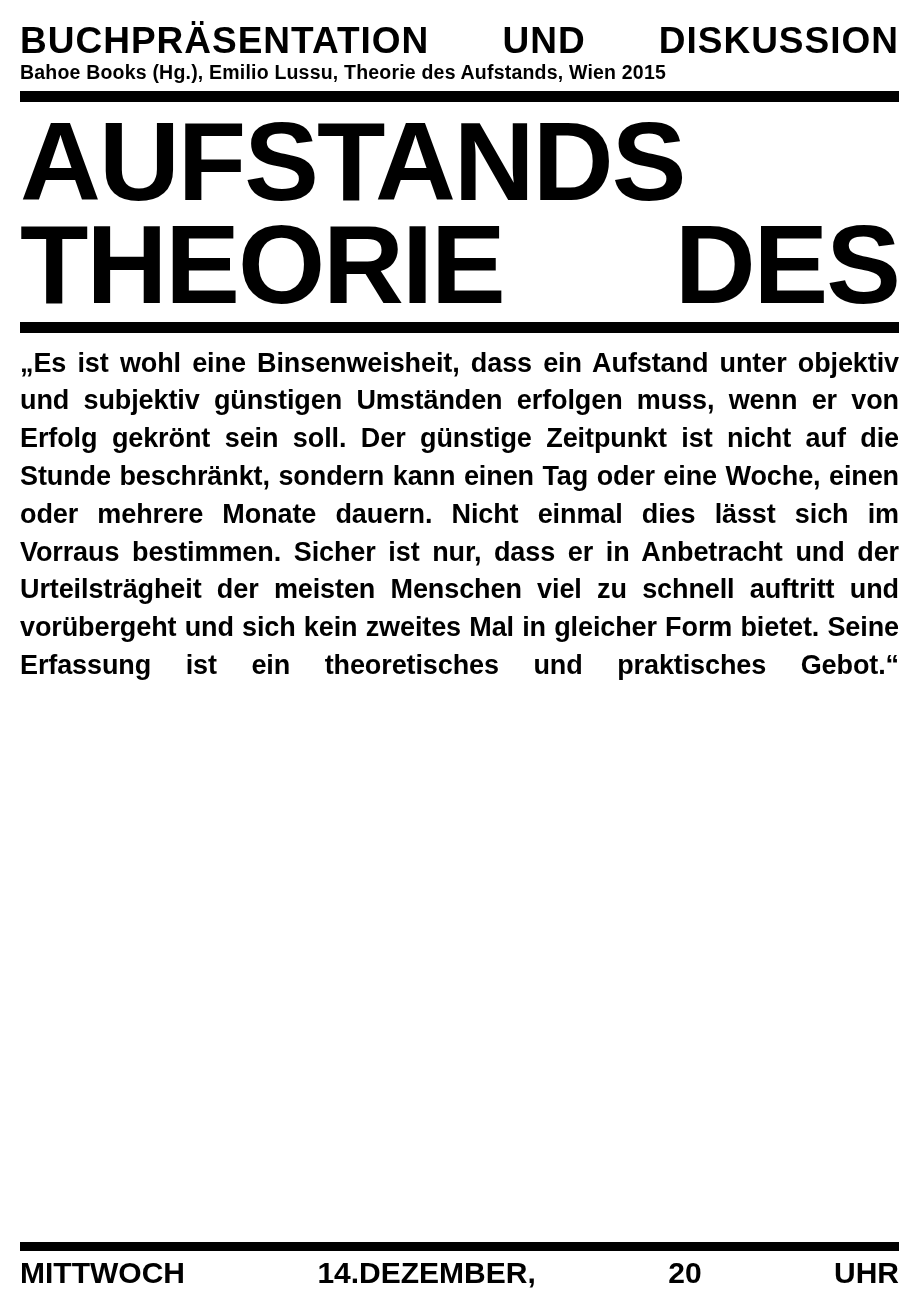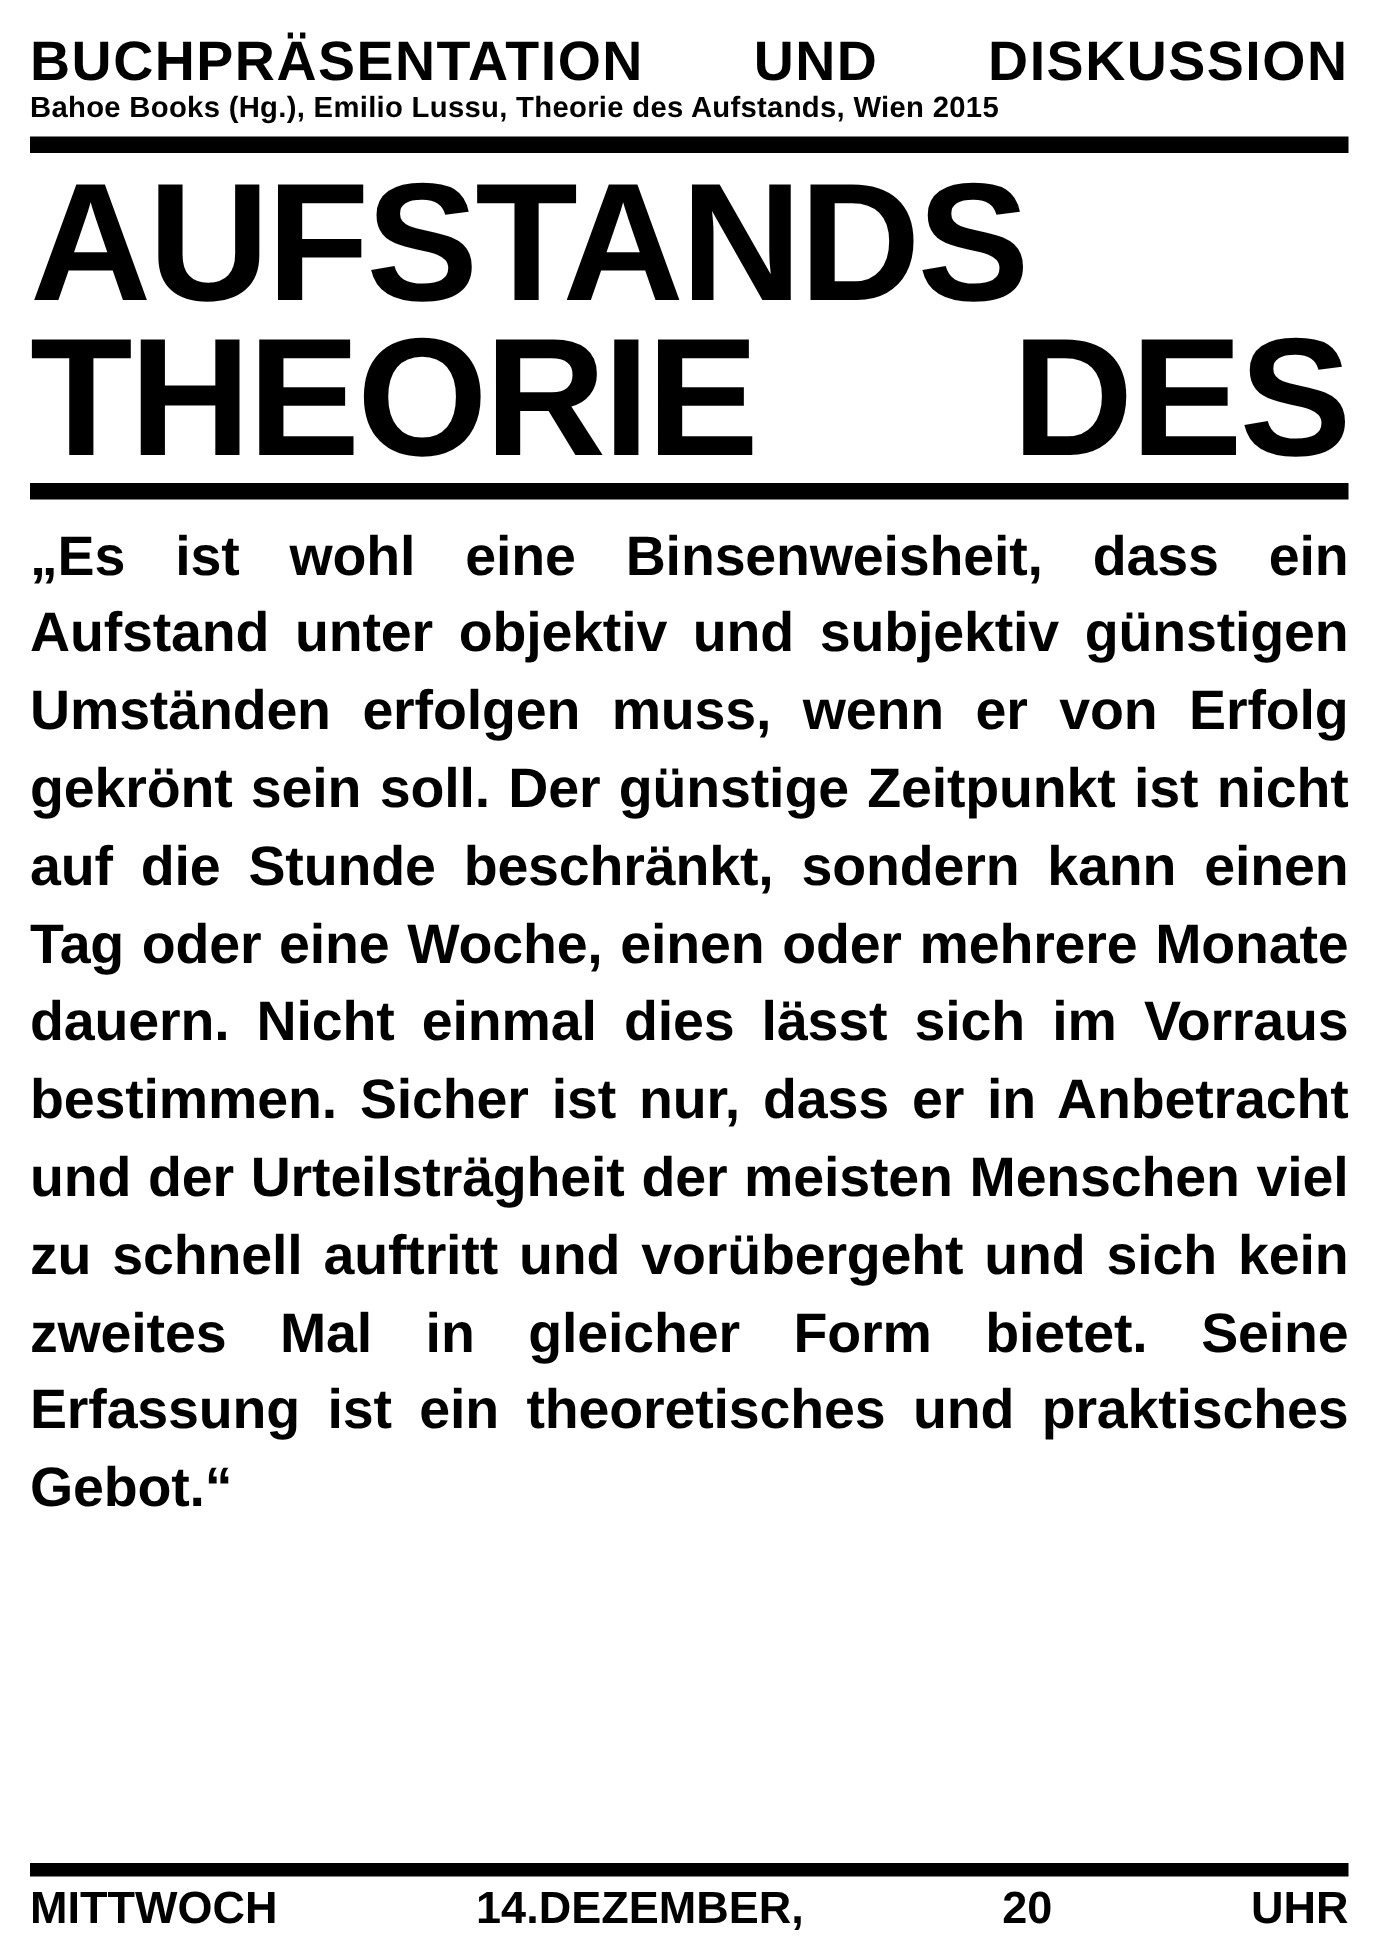--- a/index.html
+++ b/index.html
@@ -58,21 +58,21 @@
     font-weight: bold;
     line-height: 0.92;
     letter-spacing: -2px;
     text-align: justify;
     text-align-last: justify;
     white-space: nowrap;
     margin: 0;
   }
   .quote {
     margin: 12px 0 8px 0;
-    font-size: 37px;
+    font-size: 27px;
     font-weight: bold;
     line-height: 1.40;
     text-align: justify;
     text-align-last: justify;
     letter-spacing: -0.1px;
   }
   .quote p {
     margin: 0;
   }
   .footer {

